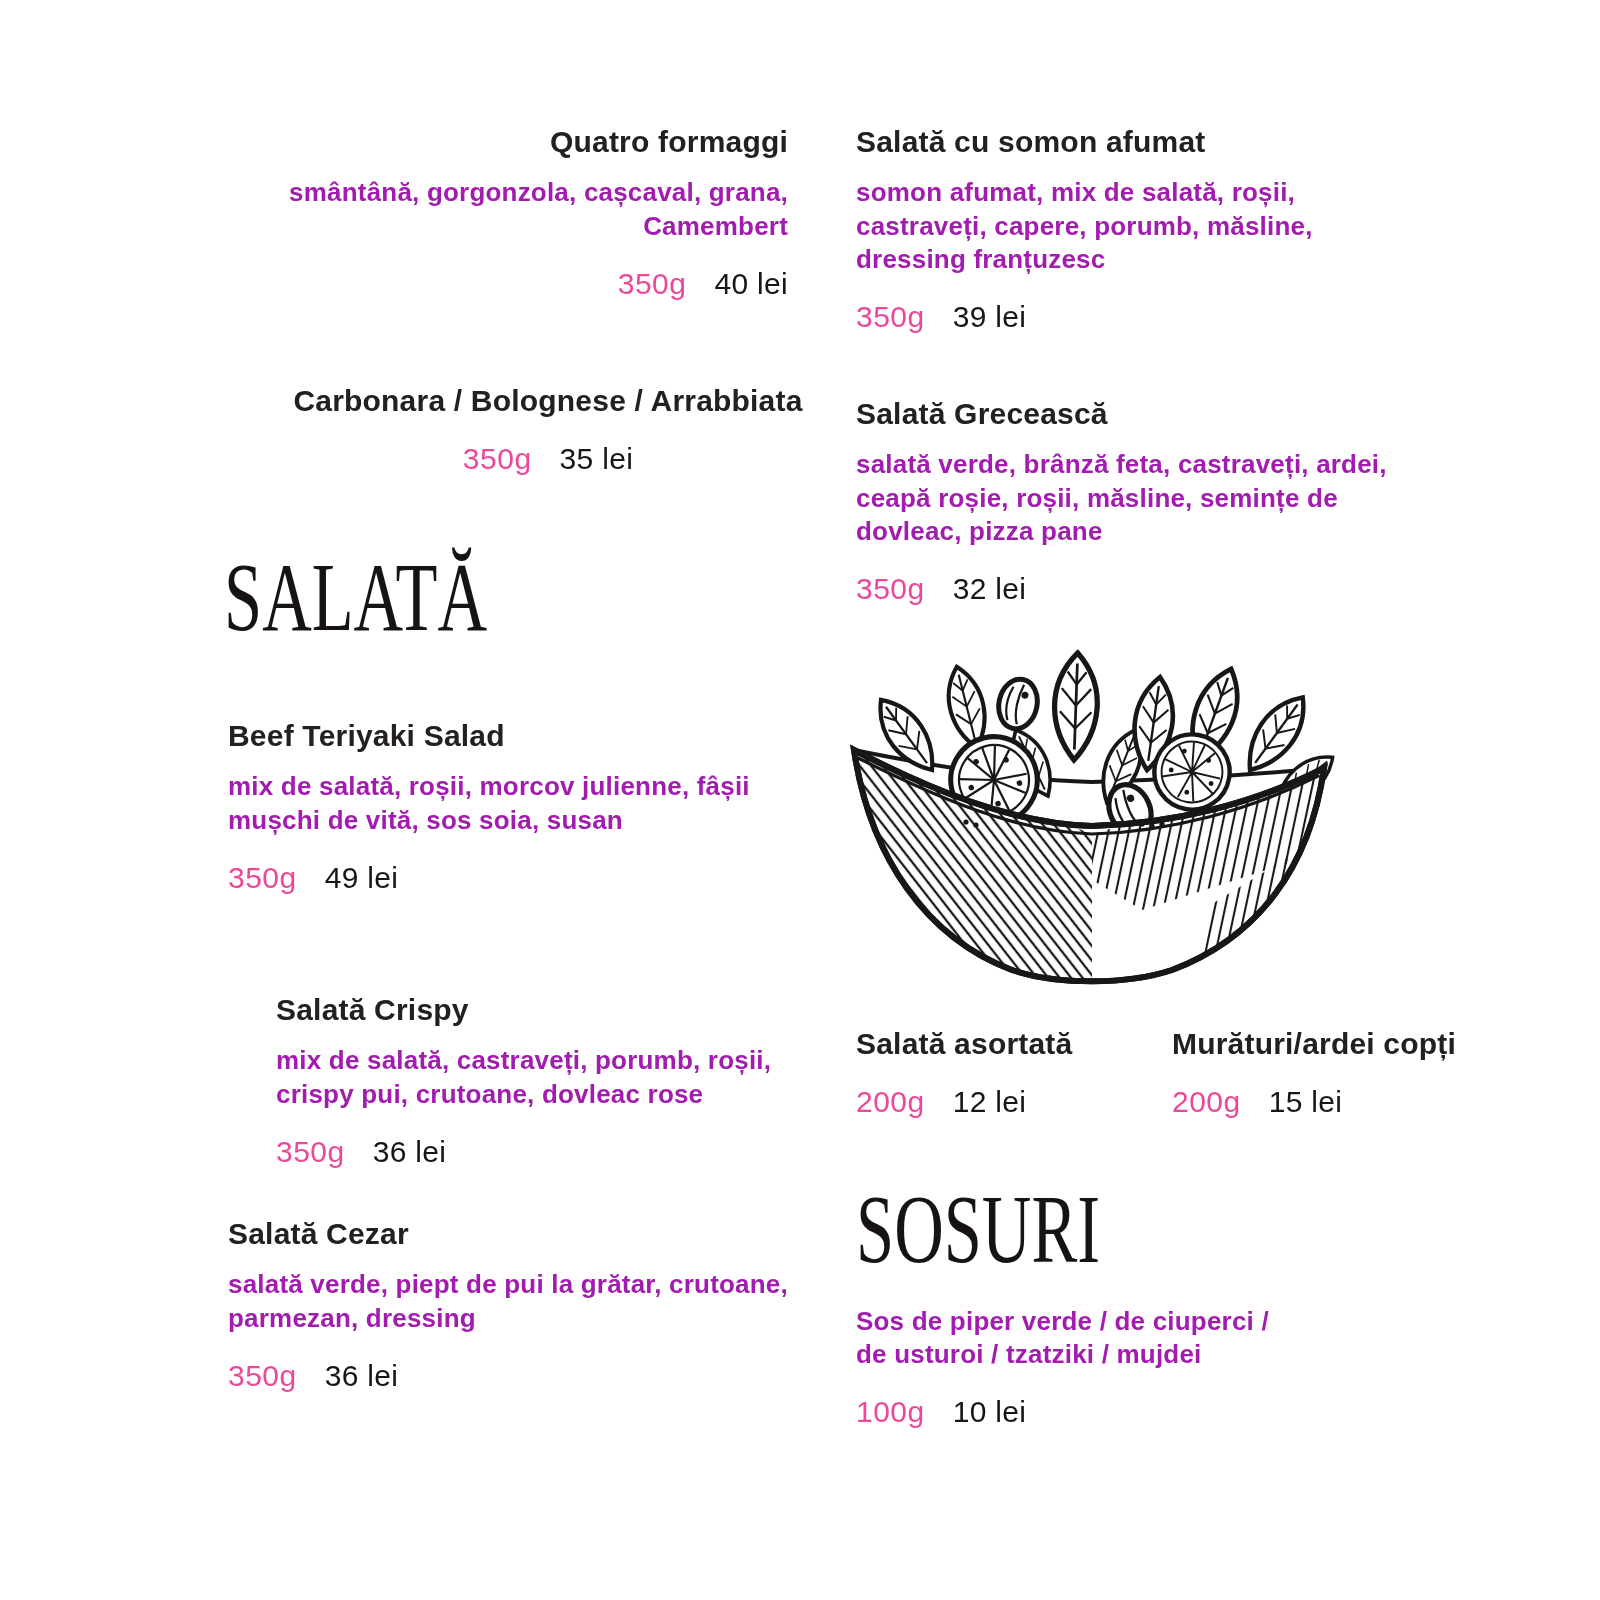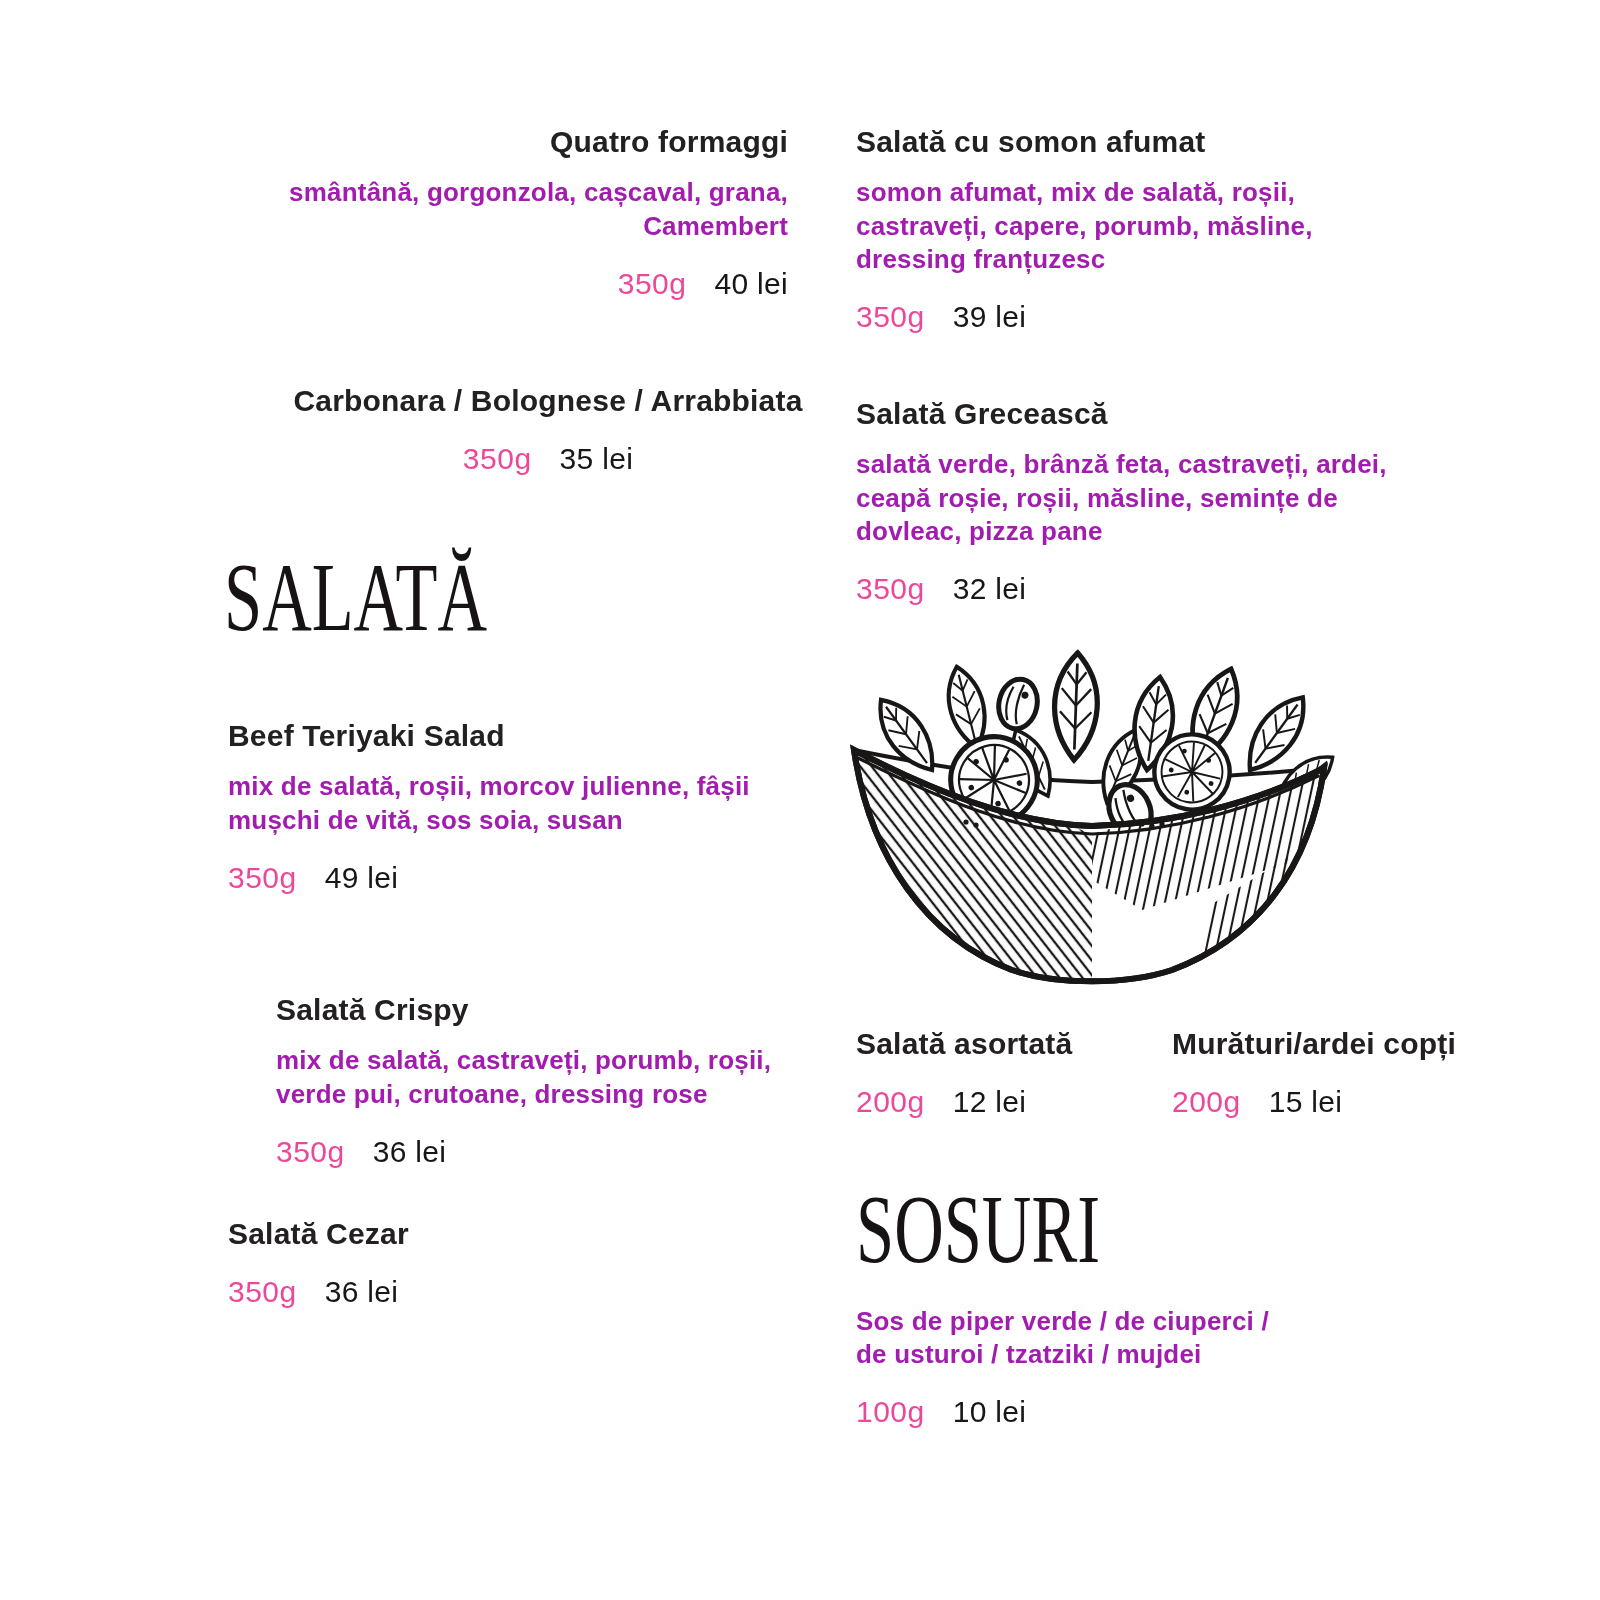--- a/index.html
+++ b/index.html
@@ -113,28 +113,29 @@
   <div class="item" id="pos-beef">
     <h3 class="item-name">Beef Teriyaki Salad</h3>
     <p class="item-desc">mix de salată, roșii, morcov julienne, fâșii mușchi de vită, sos soia, susan</p>
     <p class="price-row">
       <span class="weight">350g</span><span class="price">49 lei</span>
     </p>
   </div>
 
   <div class="item" id="pos-crispy">
     <h3 class="item-name">Salată Crispy</h3>
-    <p class="item-desc">mix de salată, castraveți, porumb, roșii, verde pui, crutoane, dressing rose</p>
+    <p class="item-desc">mix de salată, castraveți, porumb, roșii, crispy pui, crutoane, dovleac rose</p>
     <p class="price-row">
       <span class="weight">350g</span><span class="price">36 lei</span>
     </p>
   </div>
 
   <div class="item" id="pos-cezar">
     <h3 class="item-name">Salată Cezar</h3>
+    <p class="item-desc">salată verde, piept de pui la grătar, crutoane, parmezan, dressing</p>
     <p class="price-row">
       <span class="weight">350g</span><span class="price">36 lei</span>
     </p>
   </div>
 
   <div class="item" id="pos-somon">
     <h3 class="item-name">Salată cu somon afumat</h3>
     <p class="item-desc">somon afumat, mix de salată, roșii, castraveți, capere, porumb, măsline, dressing franțuzesc</p>
     <p class="price-row">
       <span class="weight">350g</span><span class="price">39 lei</span>

